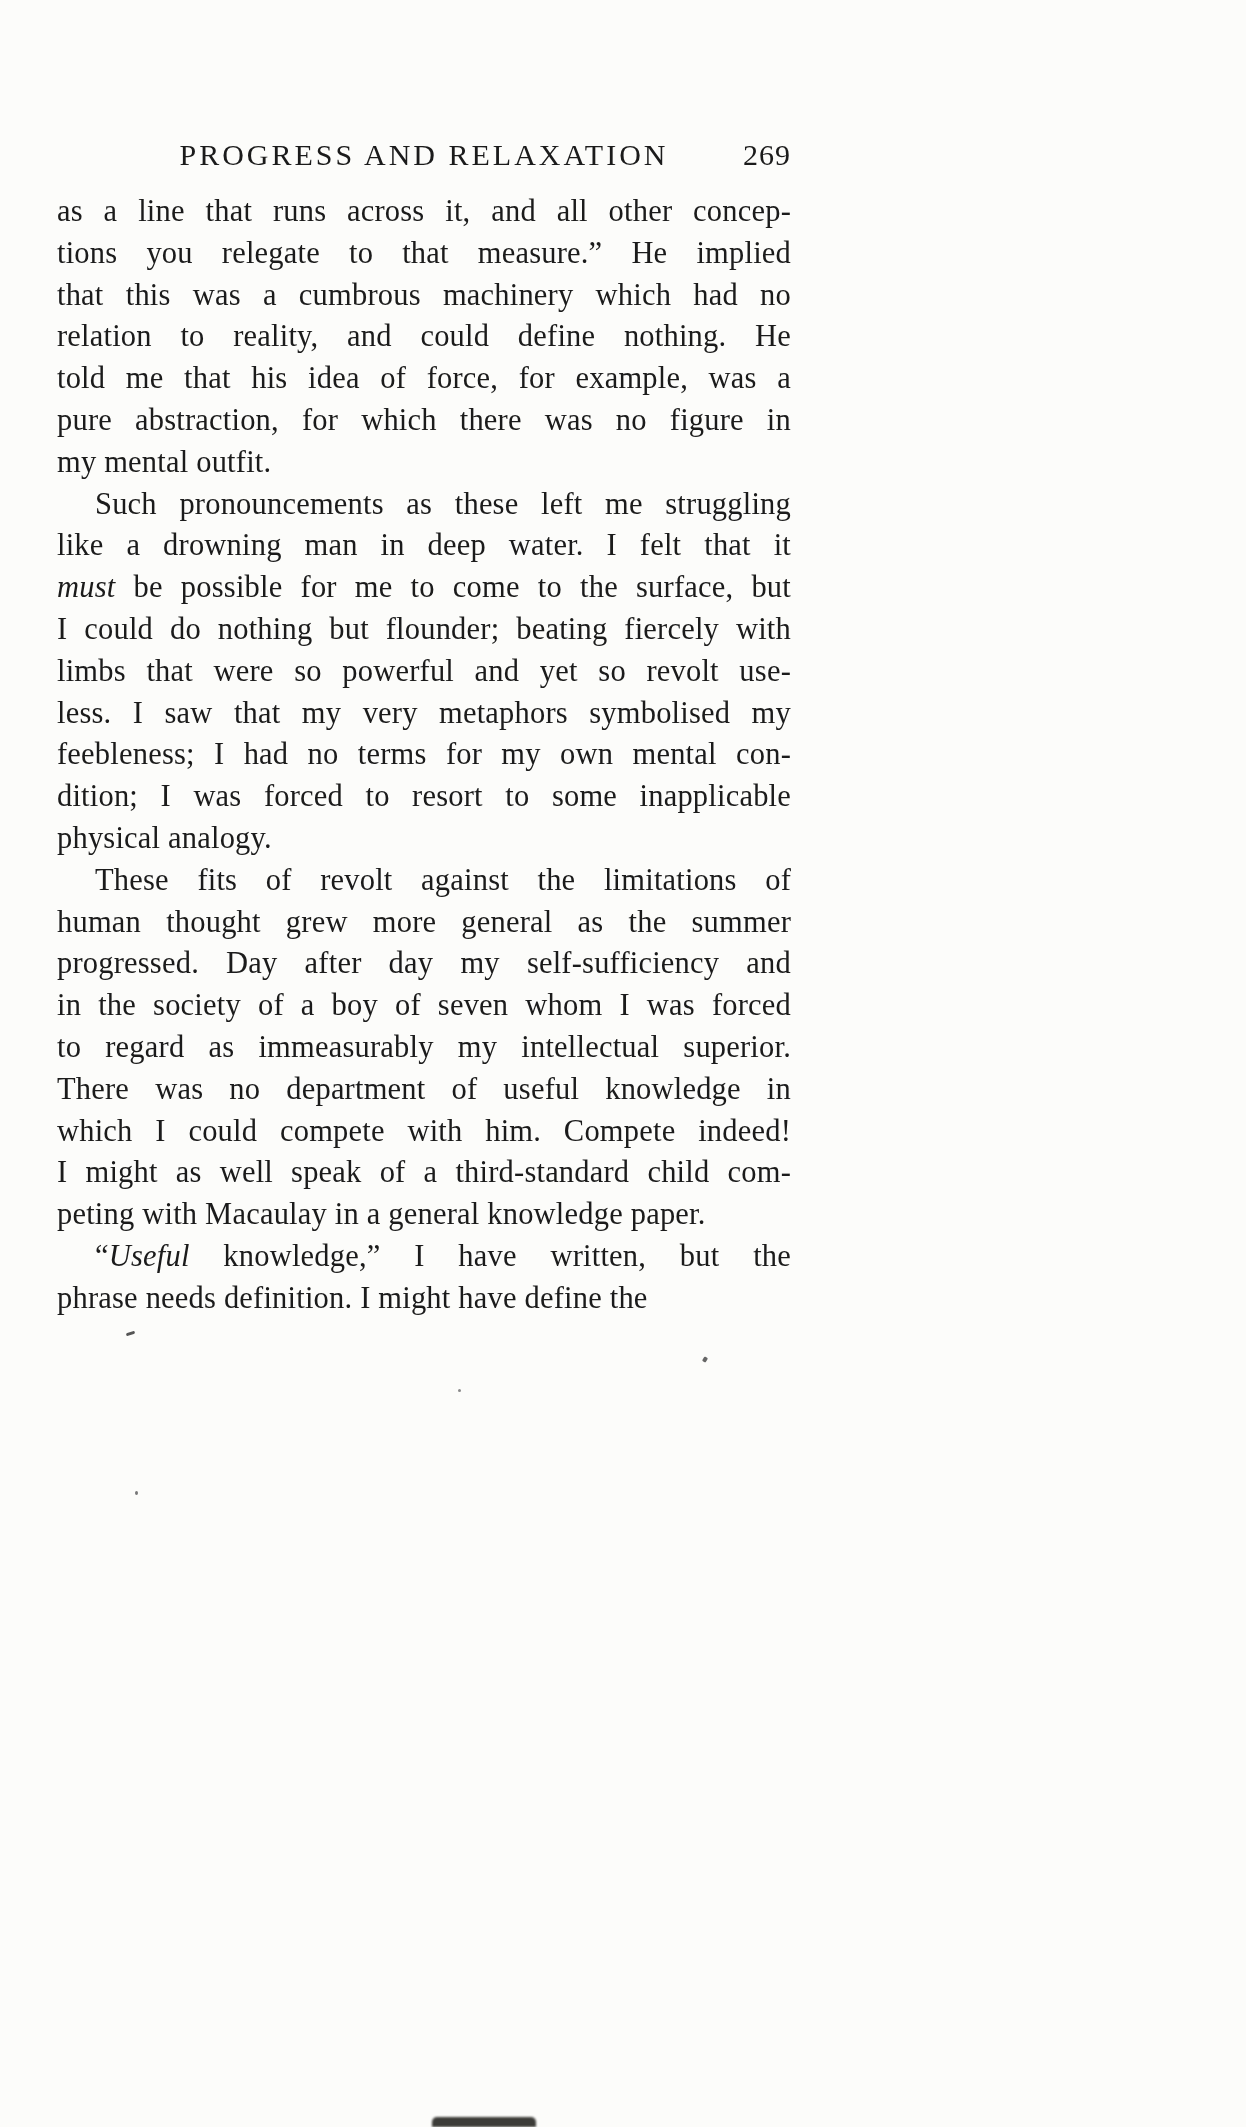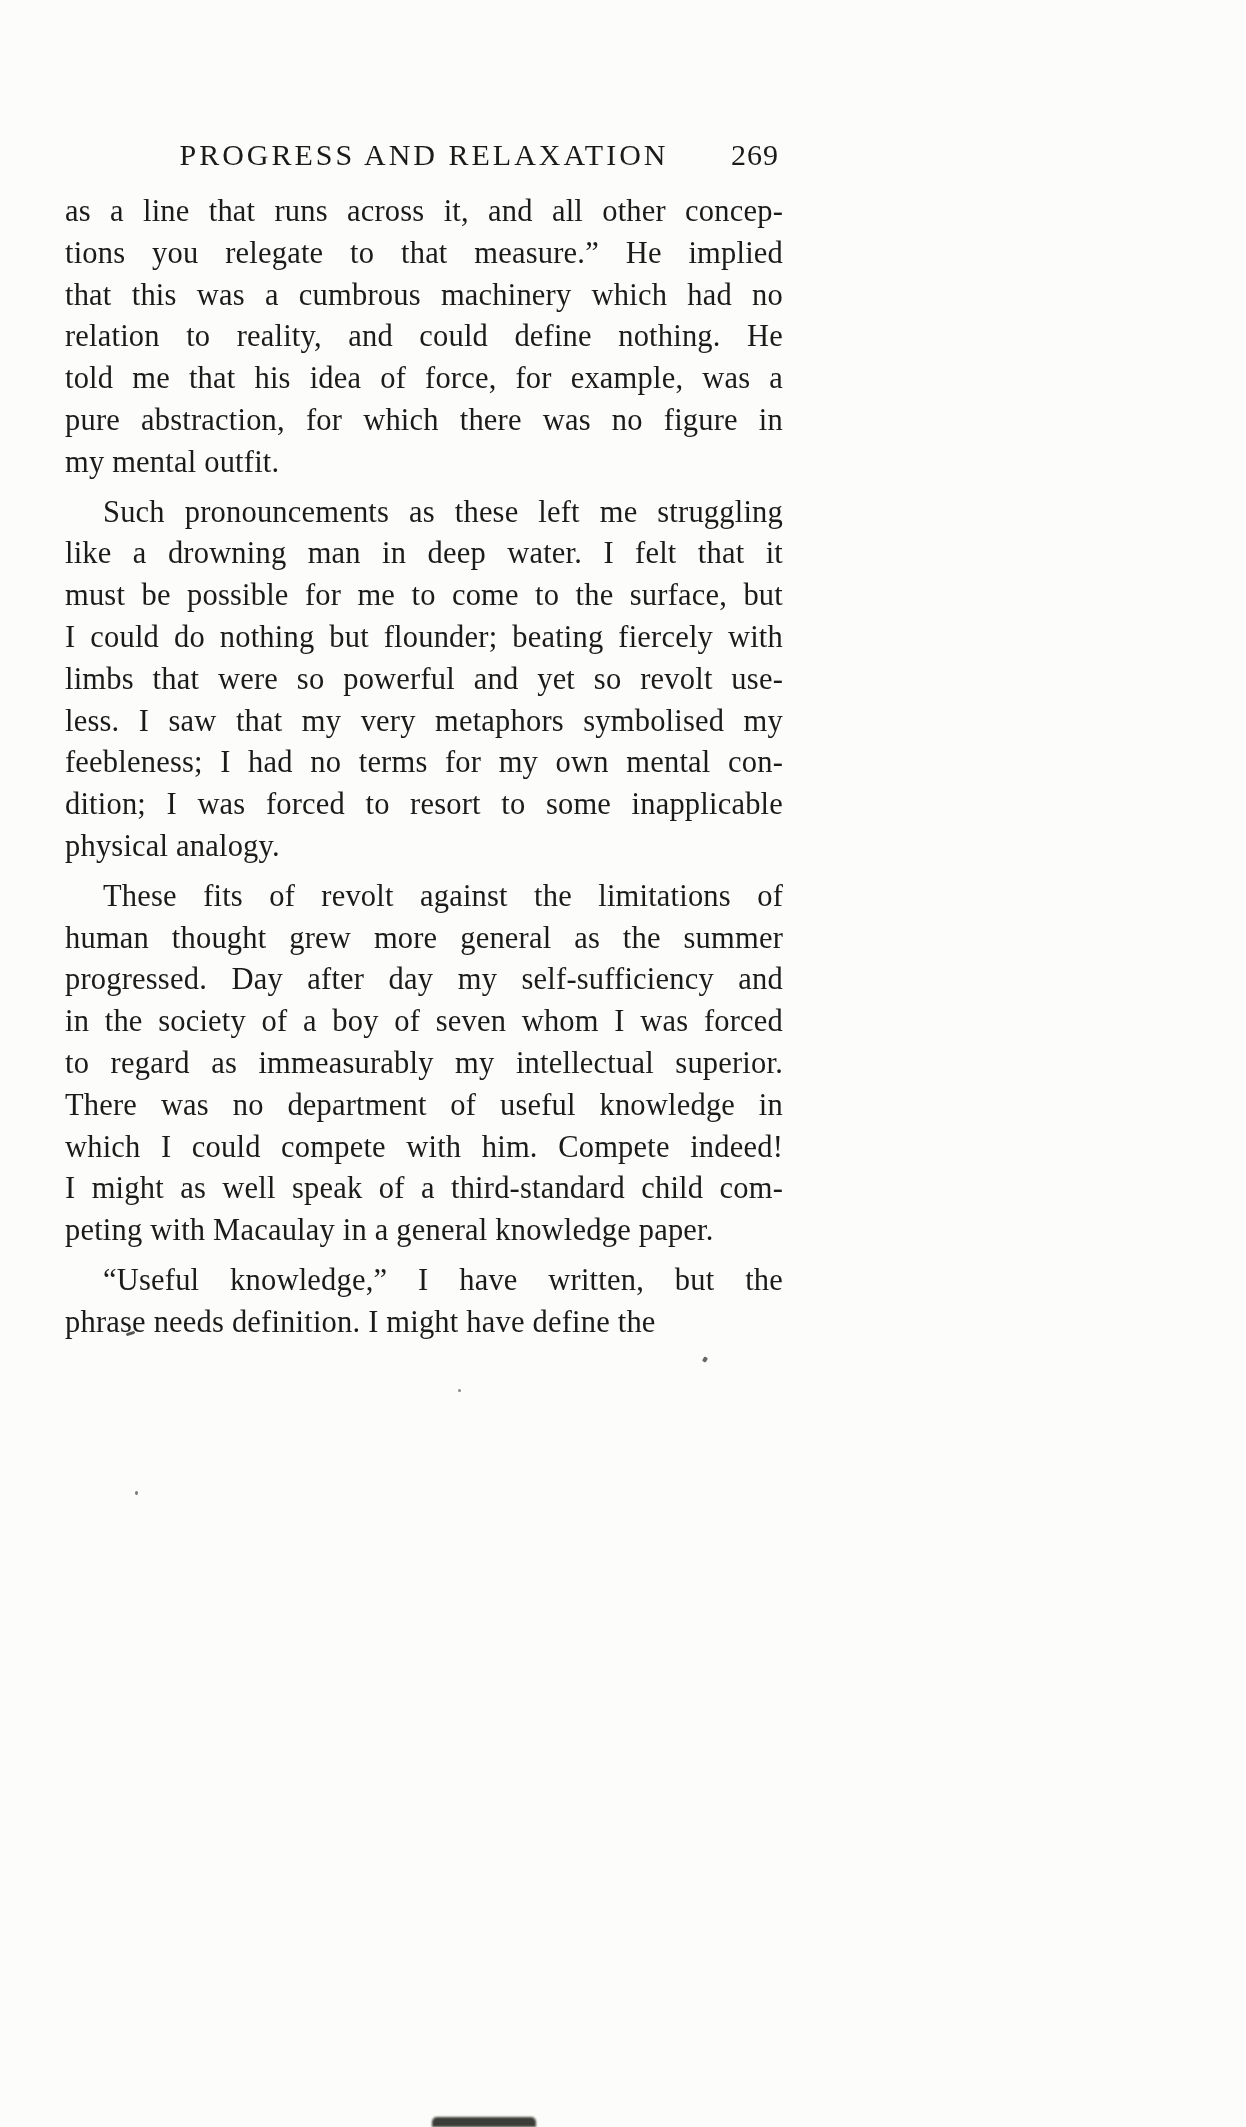--- a/index.html
+++ b/index.html
@@ -32,47 +32,48 @@
   }
   .running-header .title {
     text-align: center;
     font-size: 30px;
     letter-spacing: 3px;
     line-height: 42px;
     white-space: nowrap;
   }
   .running-header .folio {
     position: absolute;
-    right: 12px;
+    right: 0;
     top: 0;
     font-size: 30px;
     line-height: 42px;
     letter-spacing: 1px;
   }
   .text-block {
     font-size: 30.5px;
     line-height: 41.8px;
     letter-spacing: 0.2px;
   }
   .paragraph {
-    margin: 8px;
+    margin: 0;
   }
   .line {
     text-align: justify;
     text-align-last: justify;
     white-space: nowrap; 
     white-space: normal;
   }
   .line.last {
     text-align-last: left;
   }
   .line.indent {
     padding-left: 38px;
   }
   .italic {
+    font-style: italic;
   }
   
   .speck {
     position: absolute;
     background: #4a4a4a;
     border-radius: 50%;
   }
   .speck.s1 { left: 126px; top: 1332px; width: 9px;  height: 3px; border-radius: 2px; transform: rotate(-18deg); background:#555; }
   .speck.s2 { left: 703px; top: 1357px; width: 4px;  height: 5px; background:#666; transform: rotate(30deg); border-radius: 1px; }
   .speck.s3 { left: 458px; top: 1389px; width: 3px;  height: 3px; background:#8a8a8a; }

